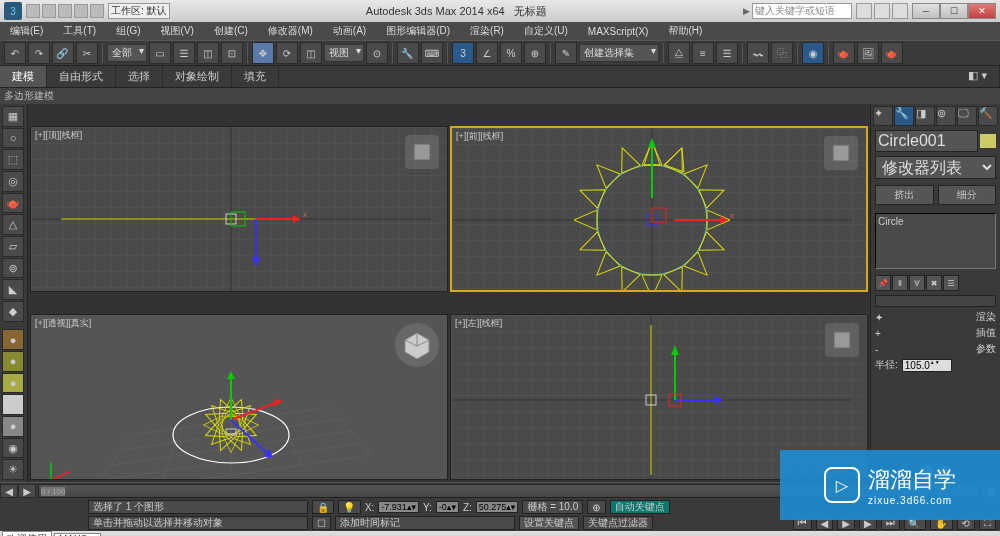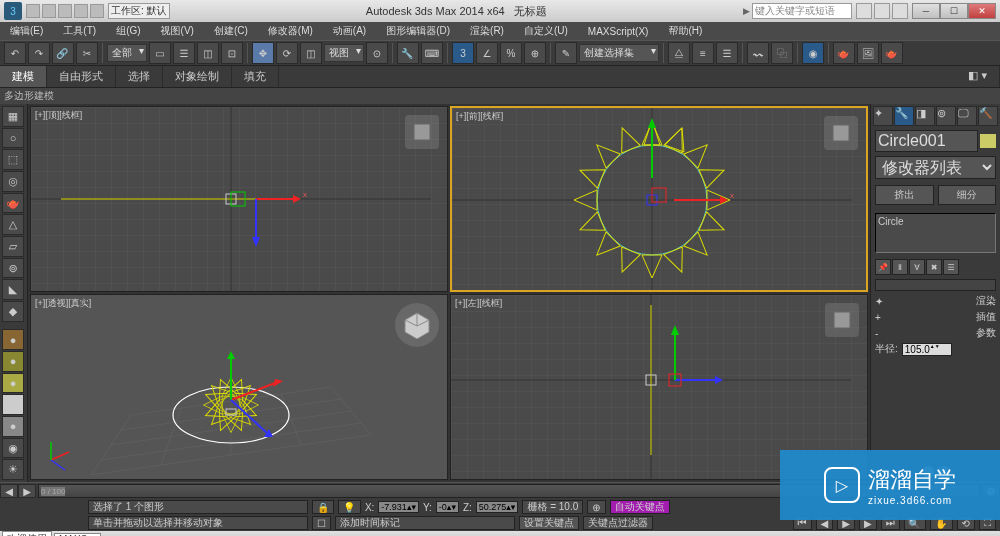--- a/index.html
+++ b/index.html
@@ -26,34 +26,34 @@
 .dropdown { background: #555; border: 1px solid #333; padding: 1px 14px 1px 4px; font-size: 10px; color: #ddd; position:relative;}
 .dropdown::after{content:"▾"; position:absolute; right:2px; top:0;}
 .ribbon-tabs { height: 22px; background: #3a3a3a; display: flex; align-items: stretch; border-bottom: 1px solid #222; }
 .rtab { padding: 3px 12px; font-size: 11px; color: #ccc; cursor: pointer; border-right: 1px solid #2a2a2a; }
 .rtab.active { background: #555; color: #fff; }
 .subbar { height: 16px; background: #444; display:flex; align-items:center; padding:0 4px; font-size:10px; color:#bbb;}
 .content { display: flex; height: 378px; background: #333; }
 .left-toolbar { width: 28px; background: #3a3a3a; display: flex; flex-direction: column; gap: 1px; padding: 2px; border-right:1px solid #222;}
 .ltbtn { width: 22px; height: 22px; background: #4a4a4a; border: 1px solid #2a2a2a; display:flex; align-items:center; justify-content:center; font-size:11px;}
 .viewports { flex: 1; display: grid; grid-template-columns: 1fr 1fr; grid-template-rows: 1fr 1fr; gap: 2px; padding: 2px; background: #333; }
-.viewport { background: #4a4a4a; border: 1px solid #222; position: relative; overflow: hidden; }
+.viewport { background: #4a4a4a; border: 1px solid #222; position: relative; overflow: hidden; margin-top: 20px; }
 .viewport.active { border: 2px solid #daa520; }
 .vp-label { position: absolute; top: 2px; left: 4px; font-size: 9px; color: #ccc; z-index: 10; }
 .vp-cube { position: absolute; top: 8px; right: 8px; width: 34px; height: 34px; background: rgba(150,150,150,0.3); border-radius: 4px; display:flex; align-items:center; justify-content:center;}
 .grid-bg { position:absolute; inset:0; background-image: linear-gradient(rgba(90,90,90,0.4) 1px, transparent 1px), linear-gradient(90deg, rgba(90,90,90,0.4) 1px, transparent 1px); background-size: 16px 16px; }
 .right-panel { width: 130px; background: #3a3a3a; border-left: 1px solid #222; display: flex; flex-direction: column; }
 .rp-icons { display: flex; gap: 1px; padding: 2px; }
 .rp-icon { width: 20px; height: 20px; background: #4a4a4a; border: 1px solid #2a2a2a; }
 .rp-icon.active { background: #2a5a8a; }
 .rp-input { width: calc(100% - 8px); margin: 2px 4px; background: #555; border: 1px solid #222; color: #ddd; padding: 1px 2px; font-size: 16px; }
 .rp-dropdown { width: calc(100% - 8px); margin: 2px 4px; background: #555; border: 1px solid #222; color: #ddd; padding: 1px 2px; font-size: 16px; }
 .rp-btns { display: flex; gap: 4px; padding: 4px; }
 .rp-btn { flex: 1; background: #555; border: 1px solid #222; padding: 2px; text-align: center; font-size: 10px; }
-.rp-list { flex:0 0 auto; margin: 4px; background: #4a4a4a; border: 1px inset #222; height: 40px; padding: 2px; font-size: 10px; }
+.rp-list { flex:0 0 auto; margin: 4px; background: #4a4a4a; border: 1px inset #222; height: 56px; padding: 2px; font-size: 10px; }
 .rp-sectionbar{height:12px; background:#444; margin:2px 4px; border:1px solid #222;}
 .rp-toolrow{display:flex; gap:1px; padding:2px 4px;}
 .rp-smbtn{width:16px; height:16px; background:#555; border:1px solid #222; font-size:8px; display:flex;align-items:center;justify-content:center;}
 .rp-valrow{display:flex; align-items:center; padding:1px 4px; gap:4px; font-size:10px;}
 .rp-valrow .lab{flex:0 0 12px;}
 .rp-valrow .txt{flex:1; text-align:right;}
 .rp-spinner{width:50px; background:#ddd; color:#000; border:1px solid #222; padding:0 2px; font-size:10px; display:flex; justify-content:flex-start;}
 .rp-spinner .arrows{display:flex;flex-direction:column;font-size:5px;line-height:5px;}
 .statusbar-area { background: #3a3a3a; border-top:1px solid #555;}
 .timeline { height: 16px; background: #3a3a3a; display: flex; align-items: center; }
@@ -414,21 +414,21 @@
     <div class="status-seg">🔒</div>
     <div class="status-seg">💡</div>
     <span>X:</span>
     <div class="status-spinner"><span>-7.931</span>▴▾</div>
     <span>Y:</span>
     <div class="status-spinner"><span>-0</span>▴▾</div>
     <span>Z:</span>
     <div class="status-spinner"><span>50.275</span>▴▾</div>
     <div class="status-seg">栅格 = 10.0</div>
     <div class="status-seg">⊕</div>
-    <div class="status-seg" style="background:#a21caf">自动关键点</div>
+    <div class="status-seg" style="background:#0f766e">自动关键点</div>
     <div style="flex:1"></div>
   </div>
   <div class="status2">
     <div style="flex:0 0 80px"></div>
     <div class="status-seg" style="flex:0 0 220px">单击并拖动以选择并移动对象</div>
     <div class="status-seg">☐</div>
     <div class="status-seg" style="flex:0 0 180px">添加时间标记</div>
     <div class="status-seg" style="background:#555">设置关键点</div>
     <div class="status-seg">关键点过滤器</div>
     <div style="flex:1"></div>

